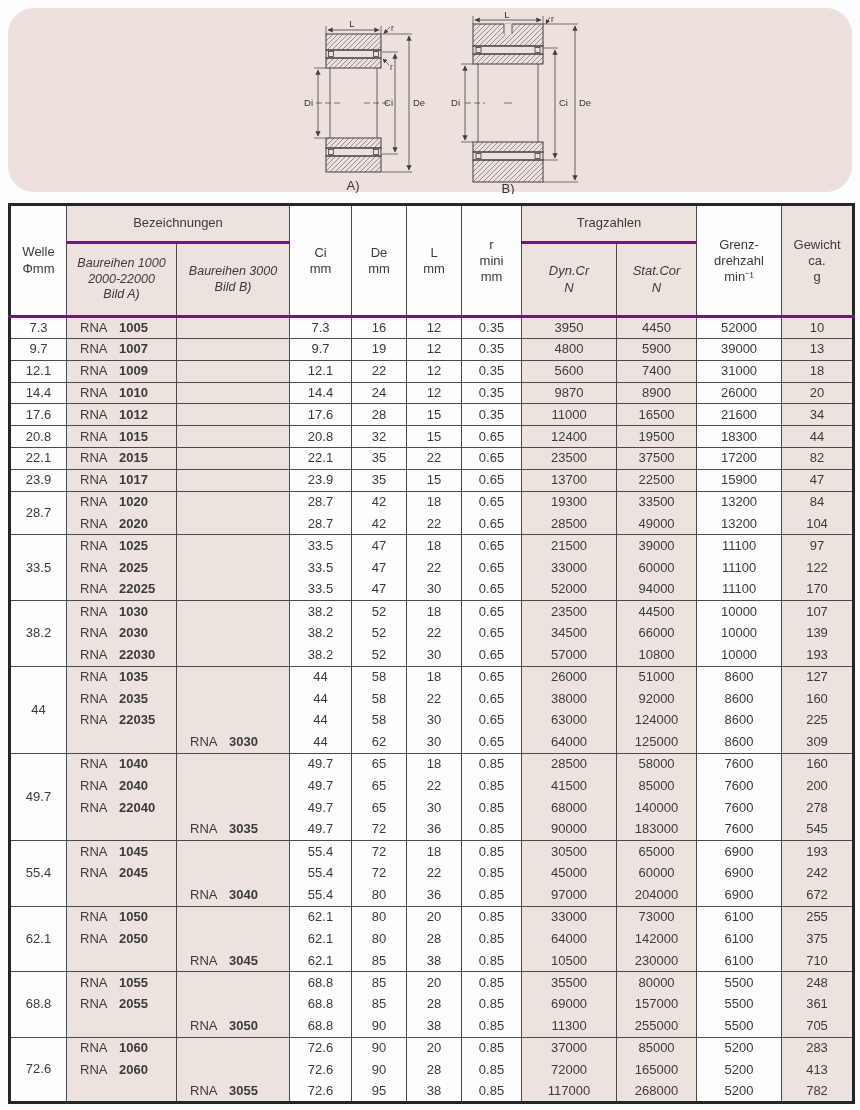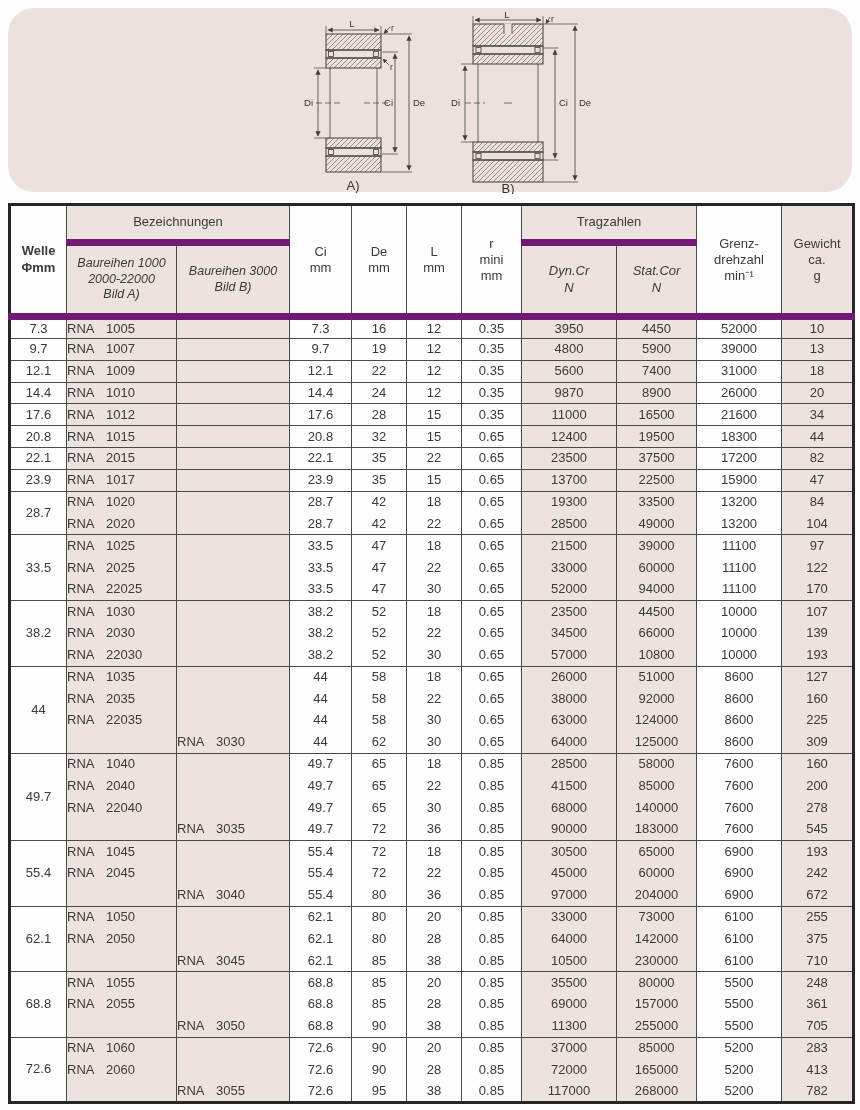--- a/index.html
+++ b/index.html
@@ -36,39 +36,39 @@
     border-left: 1px solid #4a4a4a;
     border-right: 1px solid #4a4a4a;
     font-weight: normal;
     text-align: center;
     vertical-align: middle;
     padding: 0;
     font-size: 13px;
     line-height: 1.25;
     overflow: hidden;
   }
-  thead th { border-bottom: 7px solid #701a75; margin-left: 40px; }
+  thead th { border-bottom: 3px solid #701a75; margin-left: 40px; }
   thead tr.h1 { height: 38px; }
   thead tr.h2 { height: 74px; font-style: italic; }
   tbody tr { height: 21.85px; }
   tbody td { border-top: none; border-bottom: none; }
   tbody tr.group-start td { border-top: 1px solid #4a4a4a; }
   .pink { background: #ede3de; }
   .pre { white-space: pre-line; }
   .vstack {
     height: 100%;
     display: flex; flex-direction: column;
     justify-content: space-between;
     align-items: center;
     padding: 13px 0 12px 0;
   }
-  .vstack.around { justify-content: flex-end; padding: 6px 0; font-weight: bold; }
+  .vstack.around { justify-content: flex-end; padding: 6px 0; }
   .des-cell { text-align: left; }
-  .des-prefix { display: inline-block; width: 39px; }
-  .des-num { display: inline-block; }
+  .des-prefix { display: inline-block; width: 39px; margin-left: 13px; }
+  .des-num { display: inline-block; font-weight: bold; }
   .hdr-sub { font-size: 12.5px; }
 </style>
 </head>
 <body>
 
 <div class="top-box">
   <svg class="diagrams" viewBox="0 0 330 182">
     <defs>
       <pattern id="hatch" patternUnits="userSpaceOnUse" width="5" height="5">
         <path d="M0 5 L5 0" stroke="#6a6a6a" stroke-width="0.7"></path>

